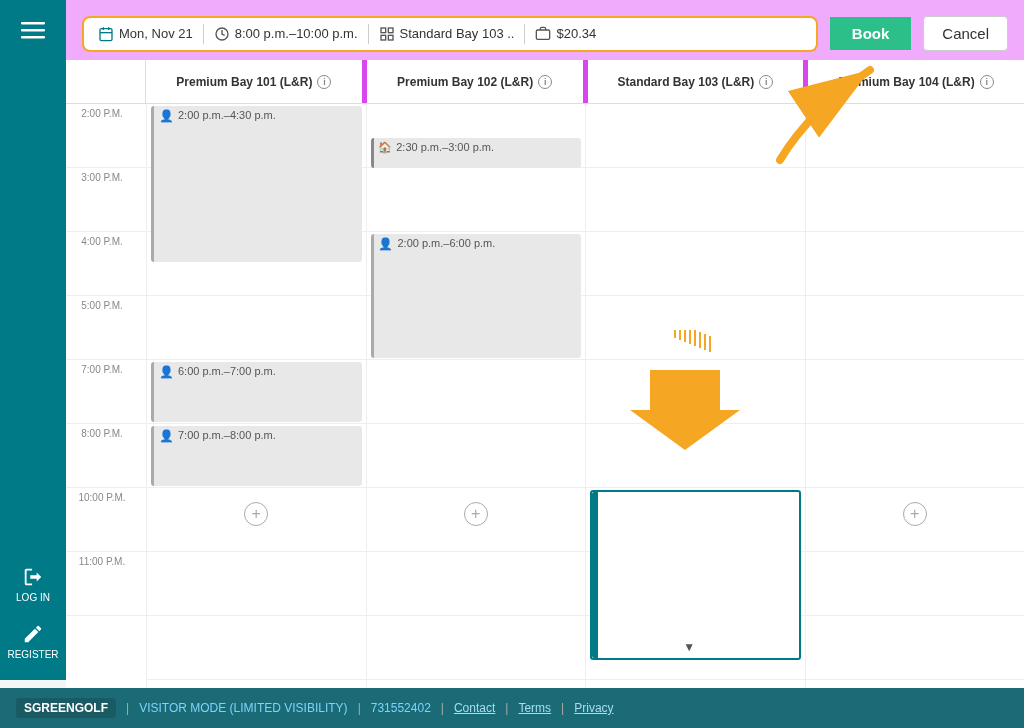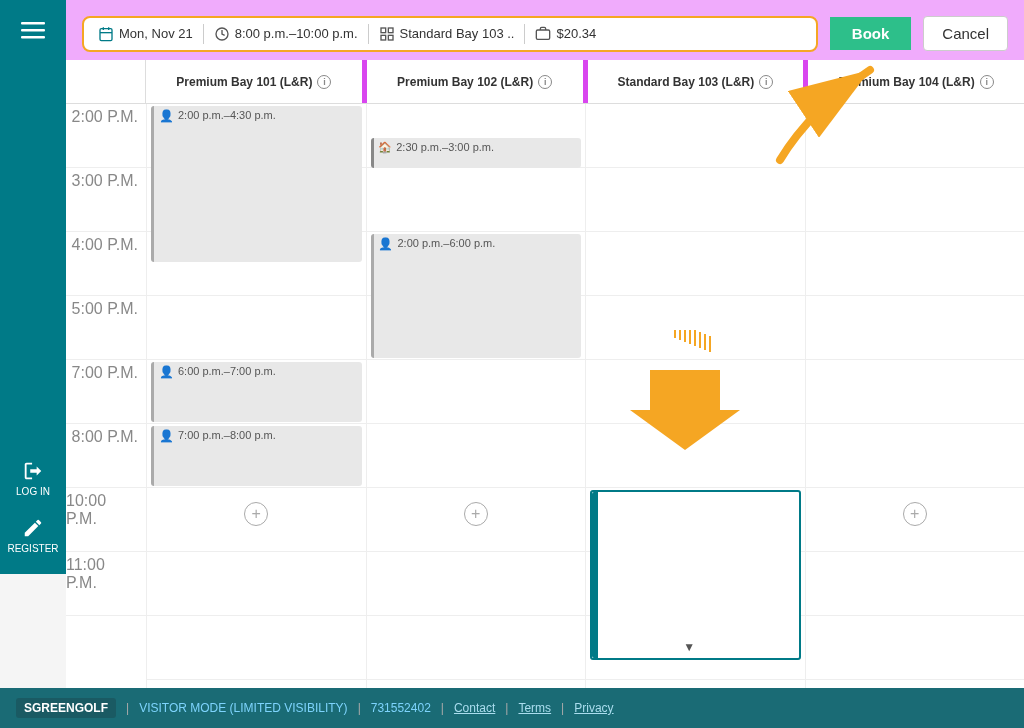--- a/index.html
+++ b/index.html
@@ -3,21 +3,21 @@
   <meta charset="utf-8">
   <style>
     * { box-sizing: border-box; margin: 0; padding: 0; }
     body { font-family: Arial, sans-serif; font-size: 13px; background: #f5f5f5; width: 1024px; height: 728px; overflow: hidden; position: relative; }
 
     
     .sidebar {
       position: absolute;
       left: 0; top: 0;
       width: 66px;
-      height: 574px;
+      height: 680px;
       background: #007a87;
       display: flex;
       flex-direction: column;
       align-items: center;
       z-index: 10;
     }
     .sidebar-menu-icon {
       width: 66px;
       height: 60px;
       display: flex;
@@ -160,23 +160,23 @@
     }
     .time-col {
       width: 80px;
       flex-shrink: 0;
     }
     .time-slot {
       height: 64px;
       border-bottom: 1px solid #eee;
       display: flex;
       align-items: flex-start;
-      justify-content: flex-end;
+      justify-content: center;
       padding: 4px 8px 0 0;
-      font-size: 16px;
+      font-size: 10px;
       color: #888;
     }
     .bay-col {
       flex: 1;
       border-left: 1px solid #eee;
       position: relative;
     }
     .bay-slot {
       height: 64px;
       border-bottom: 1px solid #eee;

